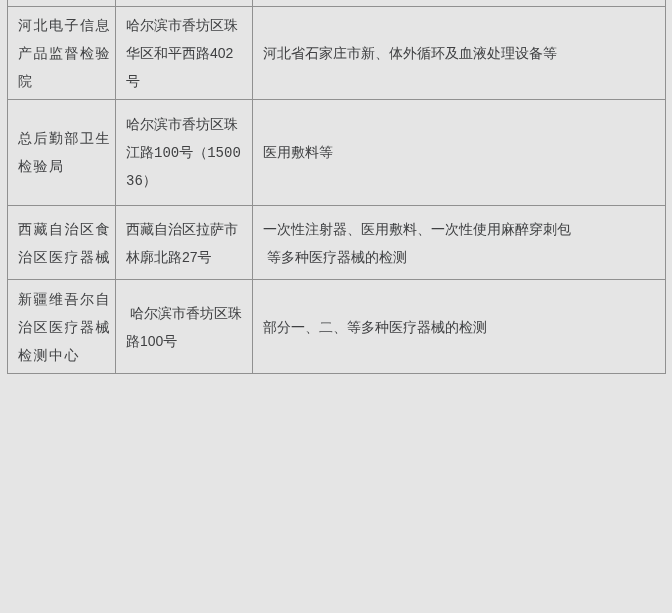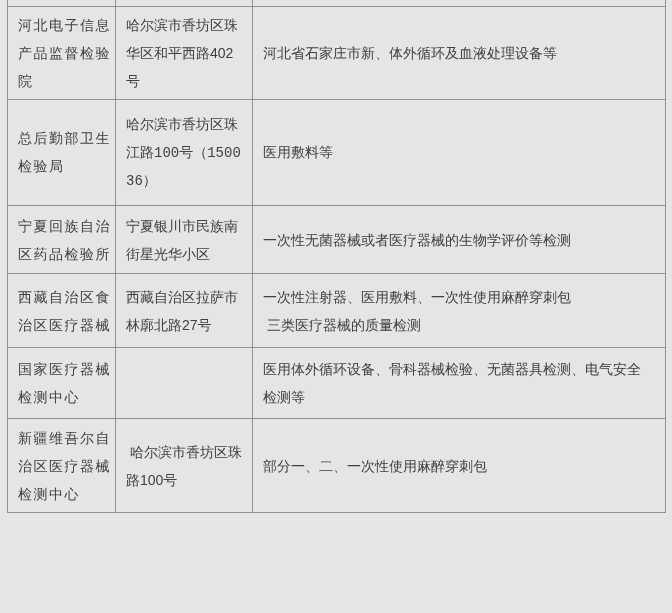--- a/index.html
+++ b/index.html
@@ -84,45 +84,31 @@
         <td class="scope">河北省石家庄市新、体外循环及血液处理设备等</td>
       </tr>
       <tr class="h105">
         <td class="inst">总后勤部卫生
 检验局</td>
         <td class="addr">哈尔滨市香坊区珠
 江路100号（1500
 36）</td>
         <td class="scope">医用敷料等</td>
       </tr>
-      <tr class="h67">
-        <td class="inst">宁夏回族自治
-区药品检验所</td>
-        <td class="addr">宁夏银川市民族南
-街星光华小区</td>
-        <td class="scope">一次性无菌器械或者医疗器械的生物学评价等检测</td>
-      </tr>
       <tr class="h73">
         <td class="inst">西藏自治区食
 治区医疗器械</td>
         <td class="addr">西藏自治区拉萨市
 林廓北路27号</td>
         <td class="scope">一次性注射器、医用敷料、一次性使用麻醉穿刺包
- 三类医疗器械的质量检测</td>
-      </tr>
-      <tr class="h70">
-        <td class="inst">国家医疗器械
-检测中心</td>
-        <td class="addr"></td>
-        <td class="scope">医用体外循环设备、骨科器械检验、无菌器具检测、电气安全
-检测等</td>
+ 等多种医疗器械的检测</td>
       </tr>
       <tr class="h93">
         <td class="inst">新疆维吾尔自
 治区医疗器械
 检测中心</td>
         <td class="addr"> 哈尔滨市香坊区珠
 路100号</td>
-        <td class="scope">部分一、二、一次性使用麻醉穿刺包</td>
+        <td class="scope">部分一、二、等多种医疗器械的检测</td>
       </tr>
     </tbody>
   </table>
 </div>
 
 </body></html>

